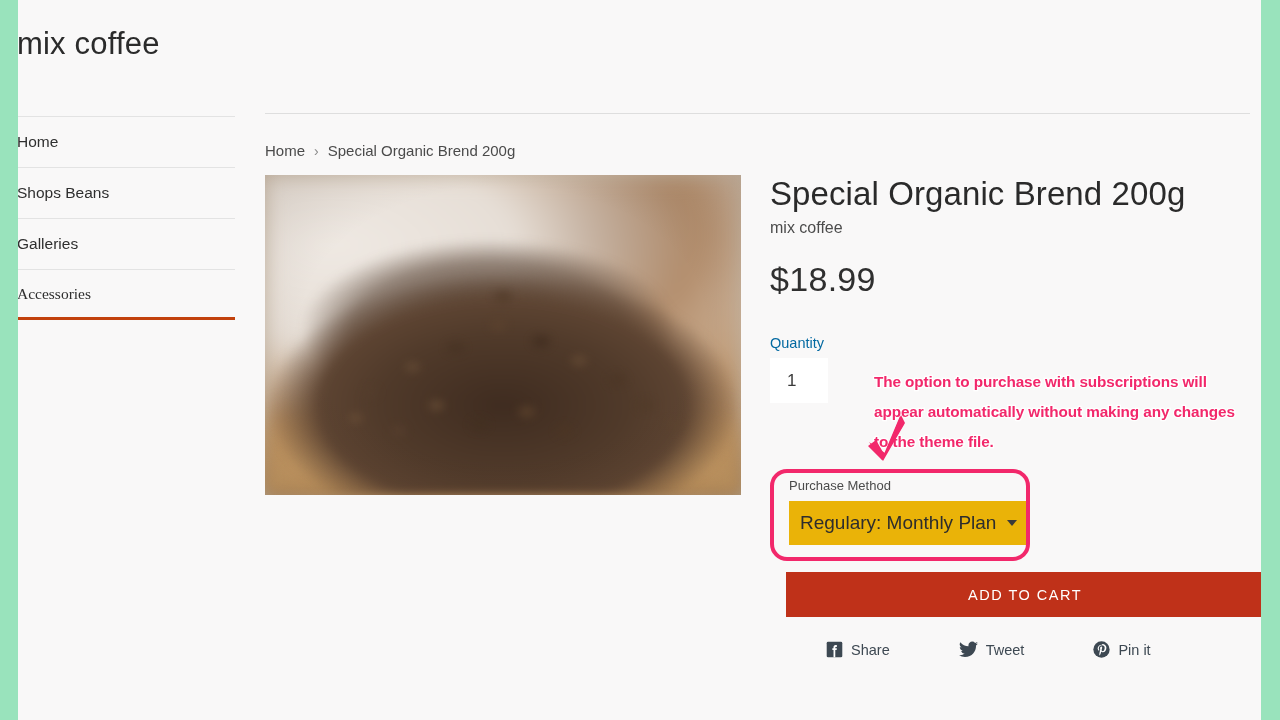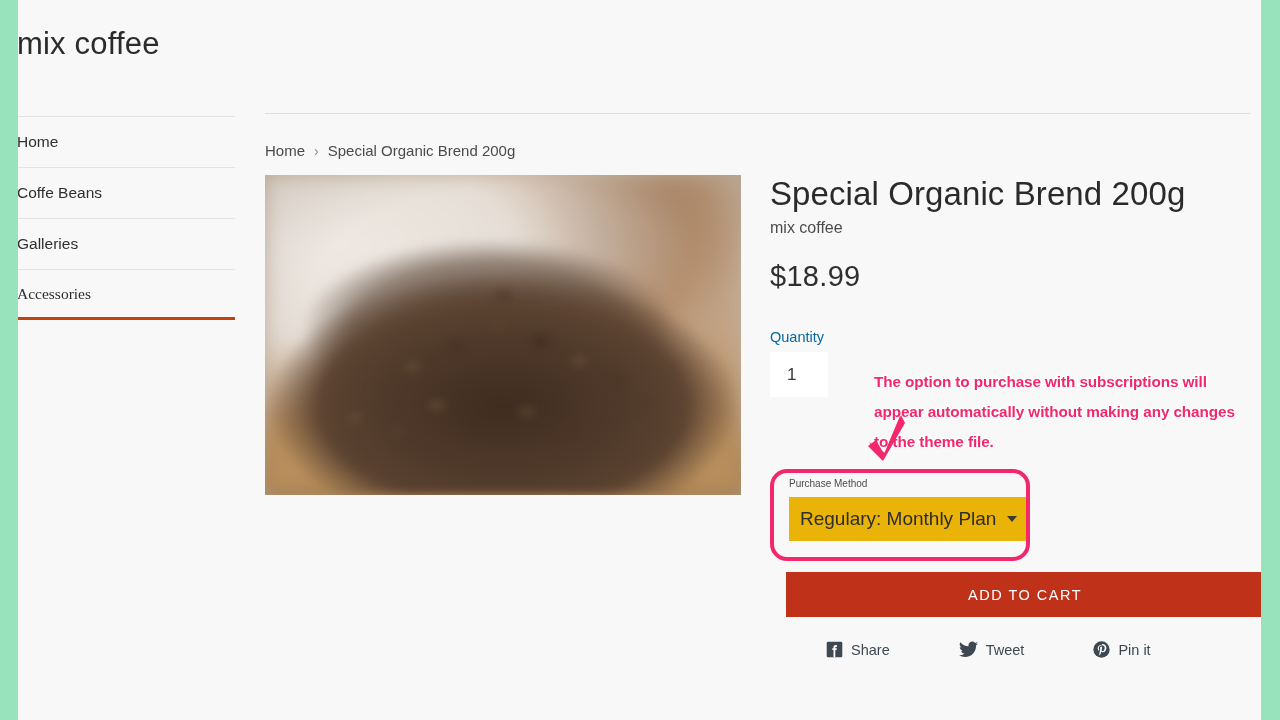--- a/index.html
+++ b/index.html
@@ -164,21 +164,21 @@
     letter-spacing: .1px;
     white-space: nowrap;
   }
   #vendor {
     margin-top: 6px;
     font-size: 16px;
     color: #4c4c4c;
   }
   #price {
     margin-top: 23px;
-    font-size: 29px;
+    font-size: 34px;
     color: #2f2f2f;
     letter-spacing: .3px;
   }
 
   #quantity-block { margin-top: 36px; }
   #quantity-label { font-size: 14.5px; color: #0369a1; }
   #quantity-input {
     margin-top: 7px;
     width: 58px; height: 45px;
     background: #ffffff;
@@ -190,21 +190,21 @@
     padding-left: 17px;
   }
 
   
   #purchase-method-block {
     position: absolute;
     left: 12px; top: 303px;
     width: 254px;
   }
   #purchase-method-label {
-    font-size: 10px;
+    font-size: 13px;
     color: #4b4b4b;
     padding-left: 7px;
   }
   #purchase-method-select {
     margin-top: 8px;
     margin-left: 7px;
     width: 238px; height: 44px;
     background: #eab308;
     display: flex;
     align-items: center;
@@ -293,21 +293,21 @@
   <div id="page">
     <div id="site">
 
       <aside id="sidebar">
         <div id="brand">mix coffee</div>
         <nav id="nav">
           <div class="nav-item">
             <span>Home</span>
           </div>
           <div class="nav-item">
-            <span>Coffe Beans</span>
+            <span>Shops Beans</span>
           </div>
           <div class="nav-item">
             <span>Galleries</span>
           </div>
           <div class="nav-item">
             <span>Accessories</span>
           </div>
         </nav>
       </aside>
 

